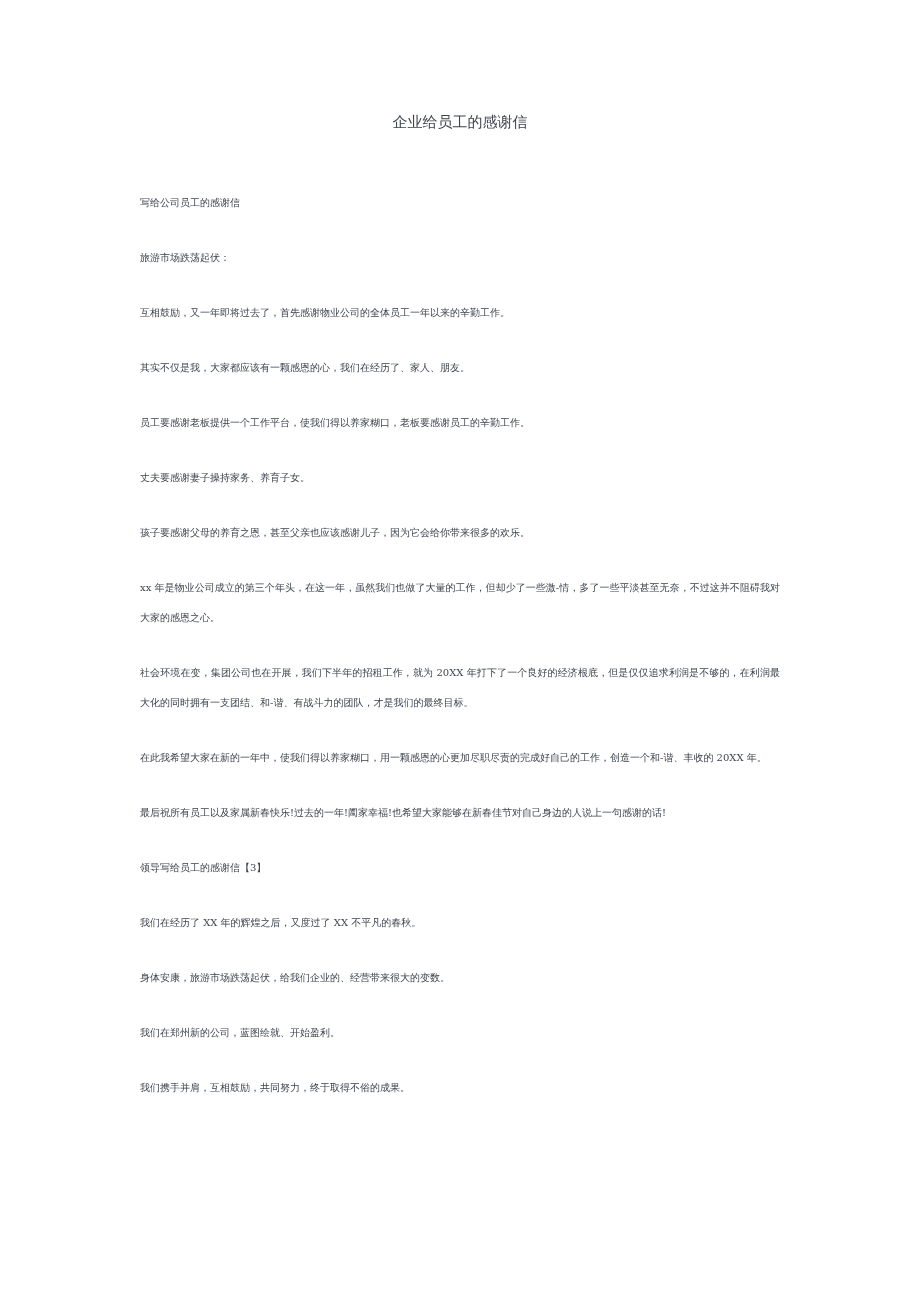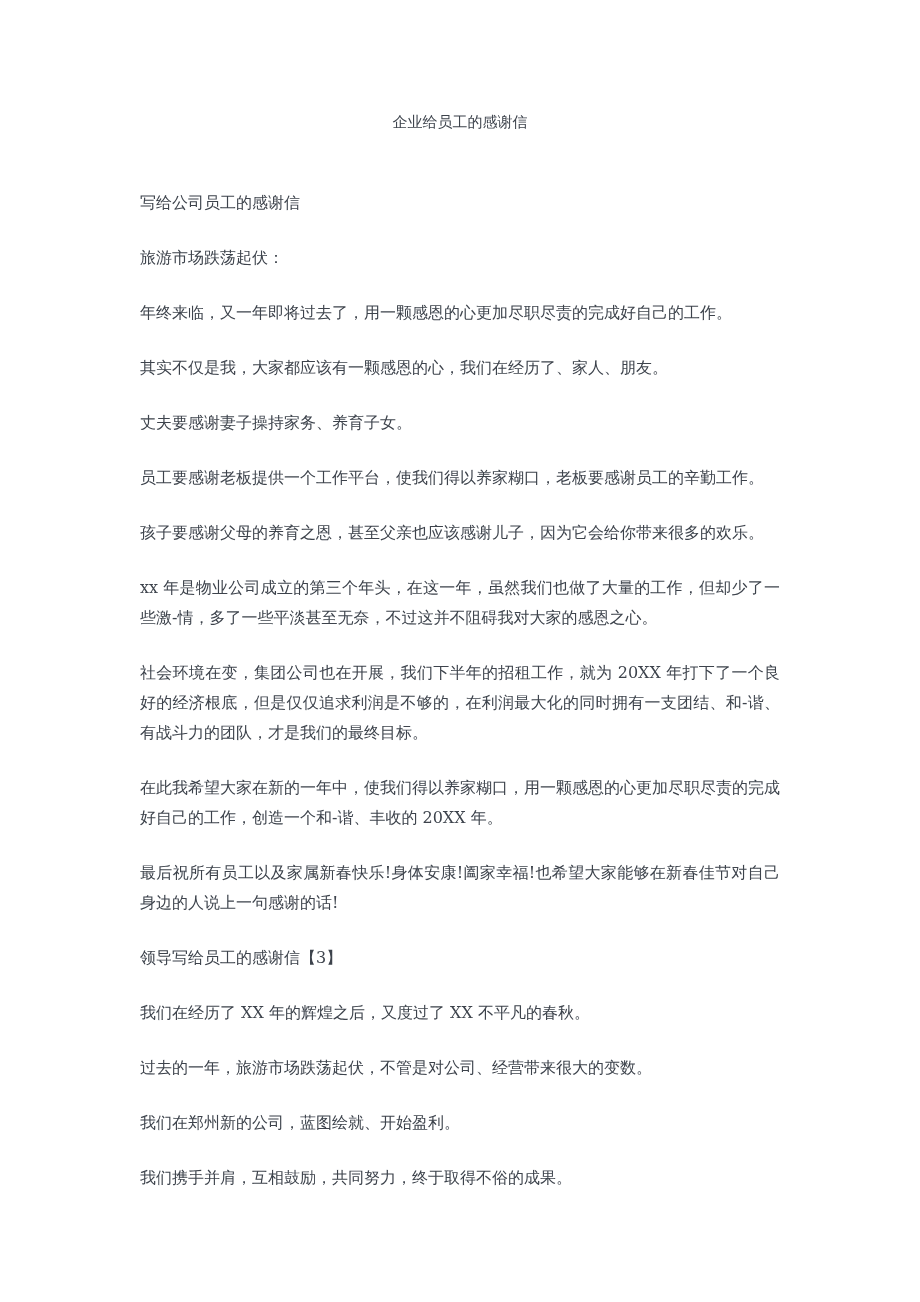--- a/index.html
+++ b/index.html
@@ -19,45 +19,45 @@
     color: #3d434c;
   }
   .doc-title {
     text-align: center;
     font-size: 15px;
     font-weight: normal;
     line-height: 20px;
     margin: 0 0 56px 0;
   }
   .doc-body p {
-    font-size: 16px;
+    font-size: 10px;
     line-height: 30px;
     margin: 0 0 25px 0;
     text-align: justify;
     text-justify: inter-ideograph;
     word-break: break-all;
   }
 </style>
 </head>
 <body>
 
 <div class="page">
   <h1 class="doc-title">企业给员工的感谢信</h1>
 
   <div class="doc-body">
     <p>写给公司员工的感谢信</p>
     <p>旅游市场跌荡起伏：</p>
-    <p>年终来临，又一年即将过去了，用一颗感恩的心更加尽职尽责的完成好自己的工作。</p>
+    <p>互相鼓励，又一年即将过去了，首先感谢物业公司的全体员工一年以来的辛勤工作。</p>
     <p>其实不仅是我，大家都应该有一颗感恩的心，我们在经历了、家人、朋友。</p>
+    <p>员工要感谢老板提供一个工作平台，使我们得以养家糊口，老板要感谢员工的辛勤工作。</p>
     <p>丈夫要感谢妻子操持家务、养育子女。</p>
-    <p>员工要感谢老板提供一个工作平台，使我们得以养家糊口，老板要感谢员工的辛勤工作。</p>
     <p>孩子要感谢父母的养育之恩，甚至父亲也应该感谢儿子，因为它会给你带来很多的欢乐。</p>
     <p>xx 年是物业公司成立的第三个年头，在这一年，虽然我们也做了大量的工作，但却少了一些激-情，多了一些平淡甚至无奈，不过这并不阻碍我对大家的感恩之心。</p>
     <p>社会环境在变，集团公司也在开展，我们下半年的招租工作，就为 20XX 年打下了一个良好的经济根底，但是仅仅追求利润是不够的，在利润最大化的同时拥有一支团结、和-谐、有战斗力的团队，才是我们的最终目标。</p>
     <p>在此我希望大家在新的一年中，使我们得以养家糊口，用一颗感恩的心更加尽职尽责的完成好自己的工作，创造一个和-谐、丰收的 20XX 年。</p>
-    <p>最后祝所有员工以及家属新春快乐!身体安康!阖家幸福!也希望大家能够在新春佳节对自己身边的人说上一句感谢的话!</p>
+    <p>最后祝所有员工以及家属新春快乐!过去的一年!阖家幸福!也希望大家能够在新春佳节对自己身边的人说上一句感谢的话!</p>
     <p>领导写给员工的感谢信【3】</p>
     <p>我们在经历了 XX 年的辉煌之后，又度过了 XX 不平凡的春秋。</p>
-    <p>过去的一年，旅游市场跌荡起伏，不管是对公司、经营带来很大的变数。</p>
+    <p>身体安康，旅游市场跌荡起伏，给我们企业的、经营带来很大的变数。</p>
     <p>我们在郑州新的公司，蓝图绘就、开始盈利。</p>
     <p>我们携手并肩，互相鼓励，共同努力，终于取得不俗的成果。</p>
   </div>
 </div>
 
 </body></html>

